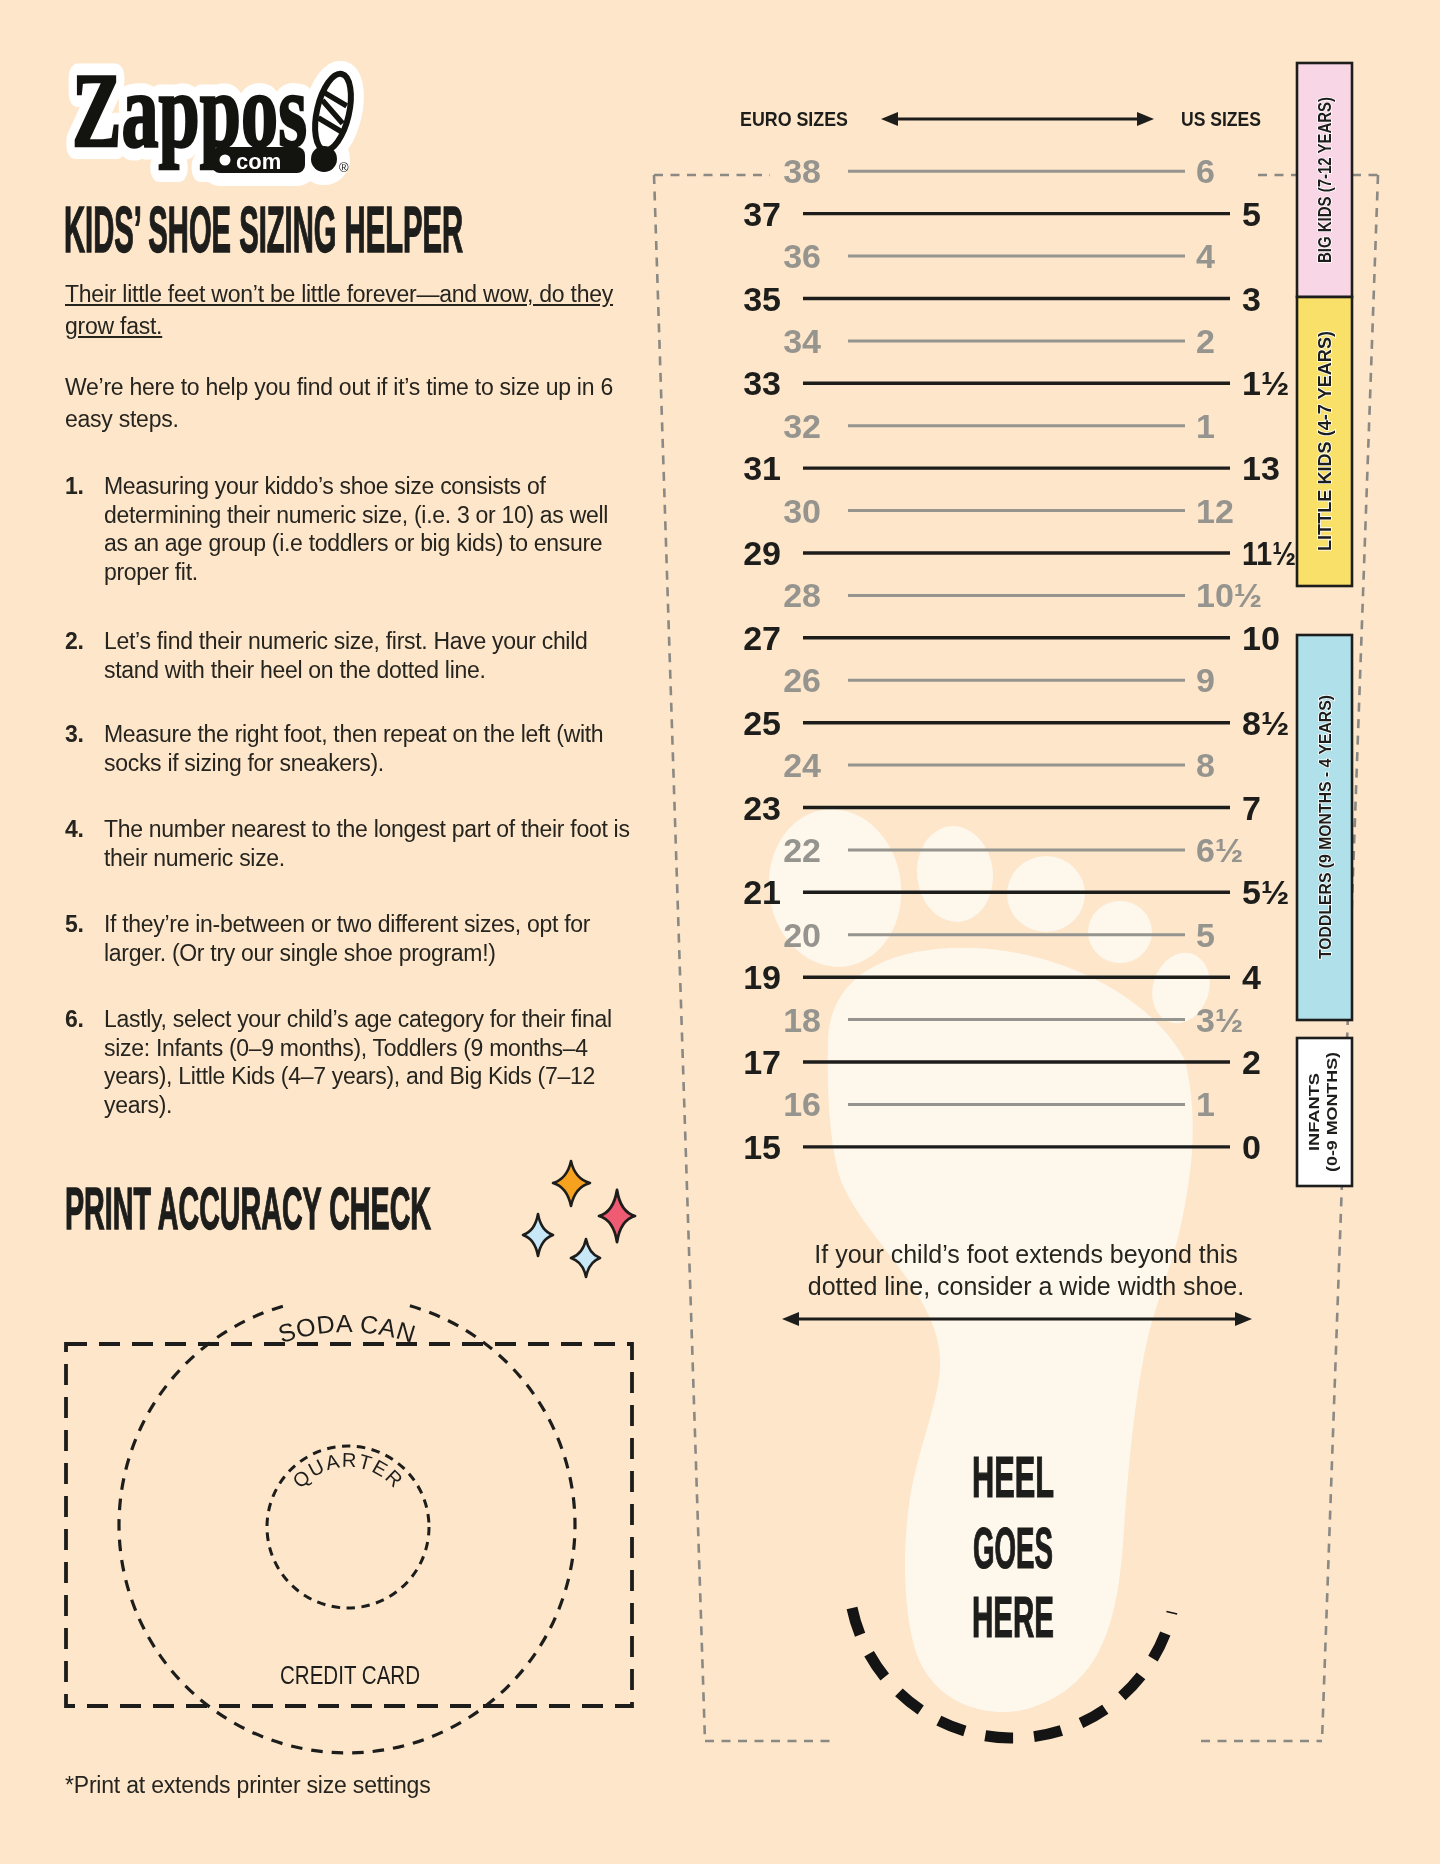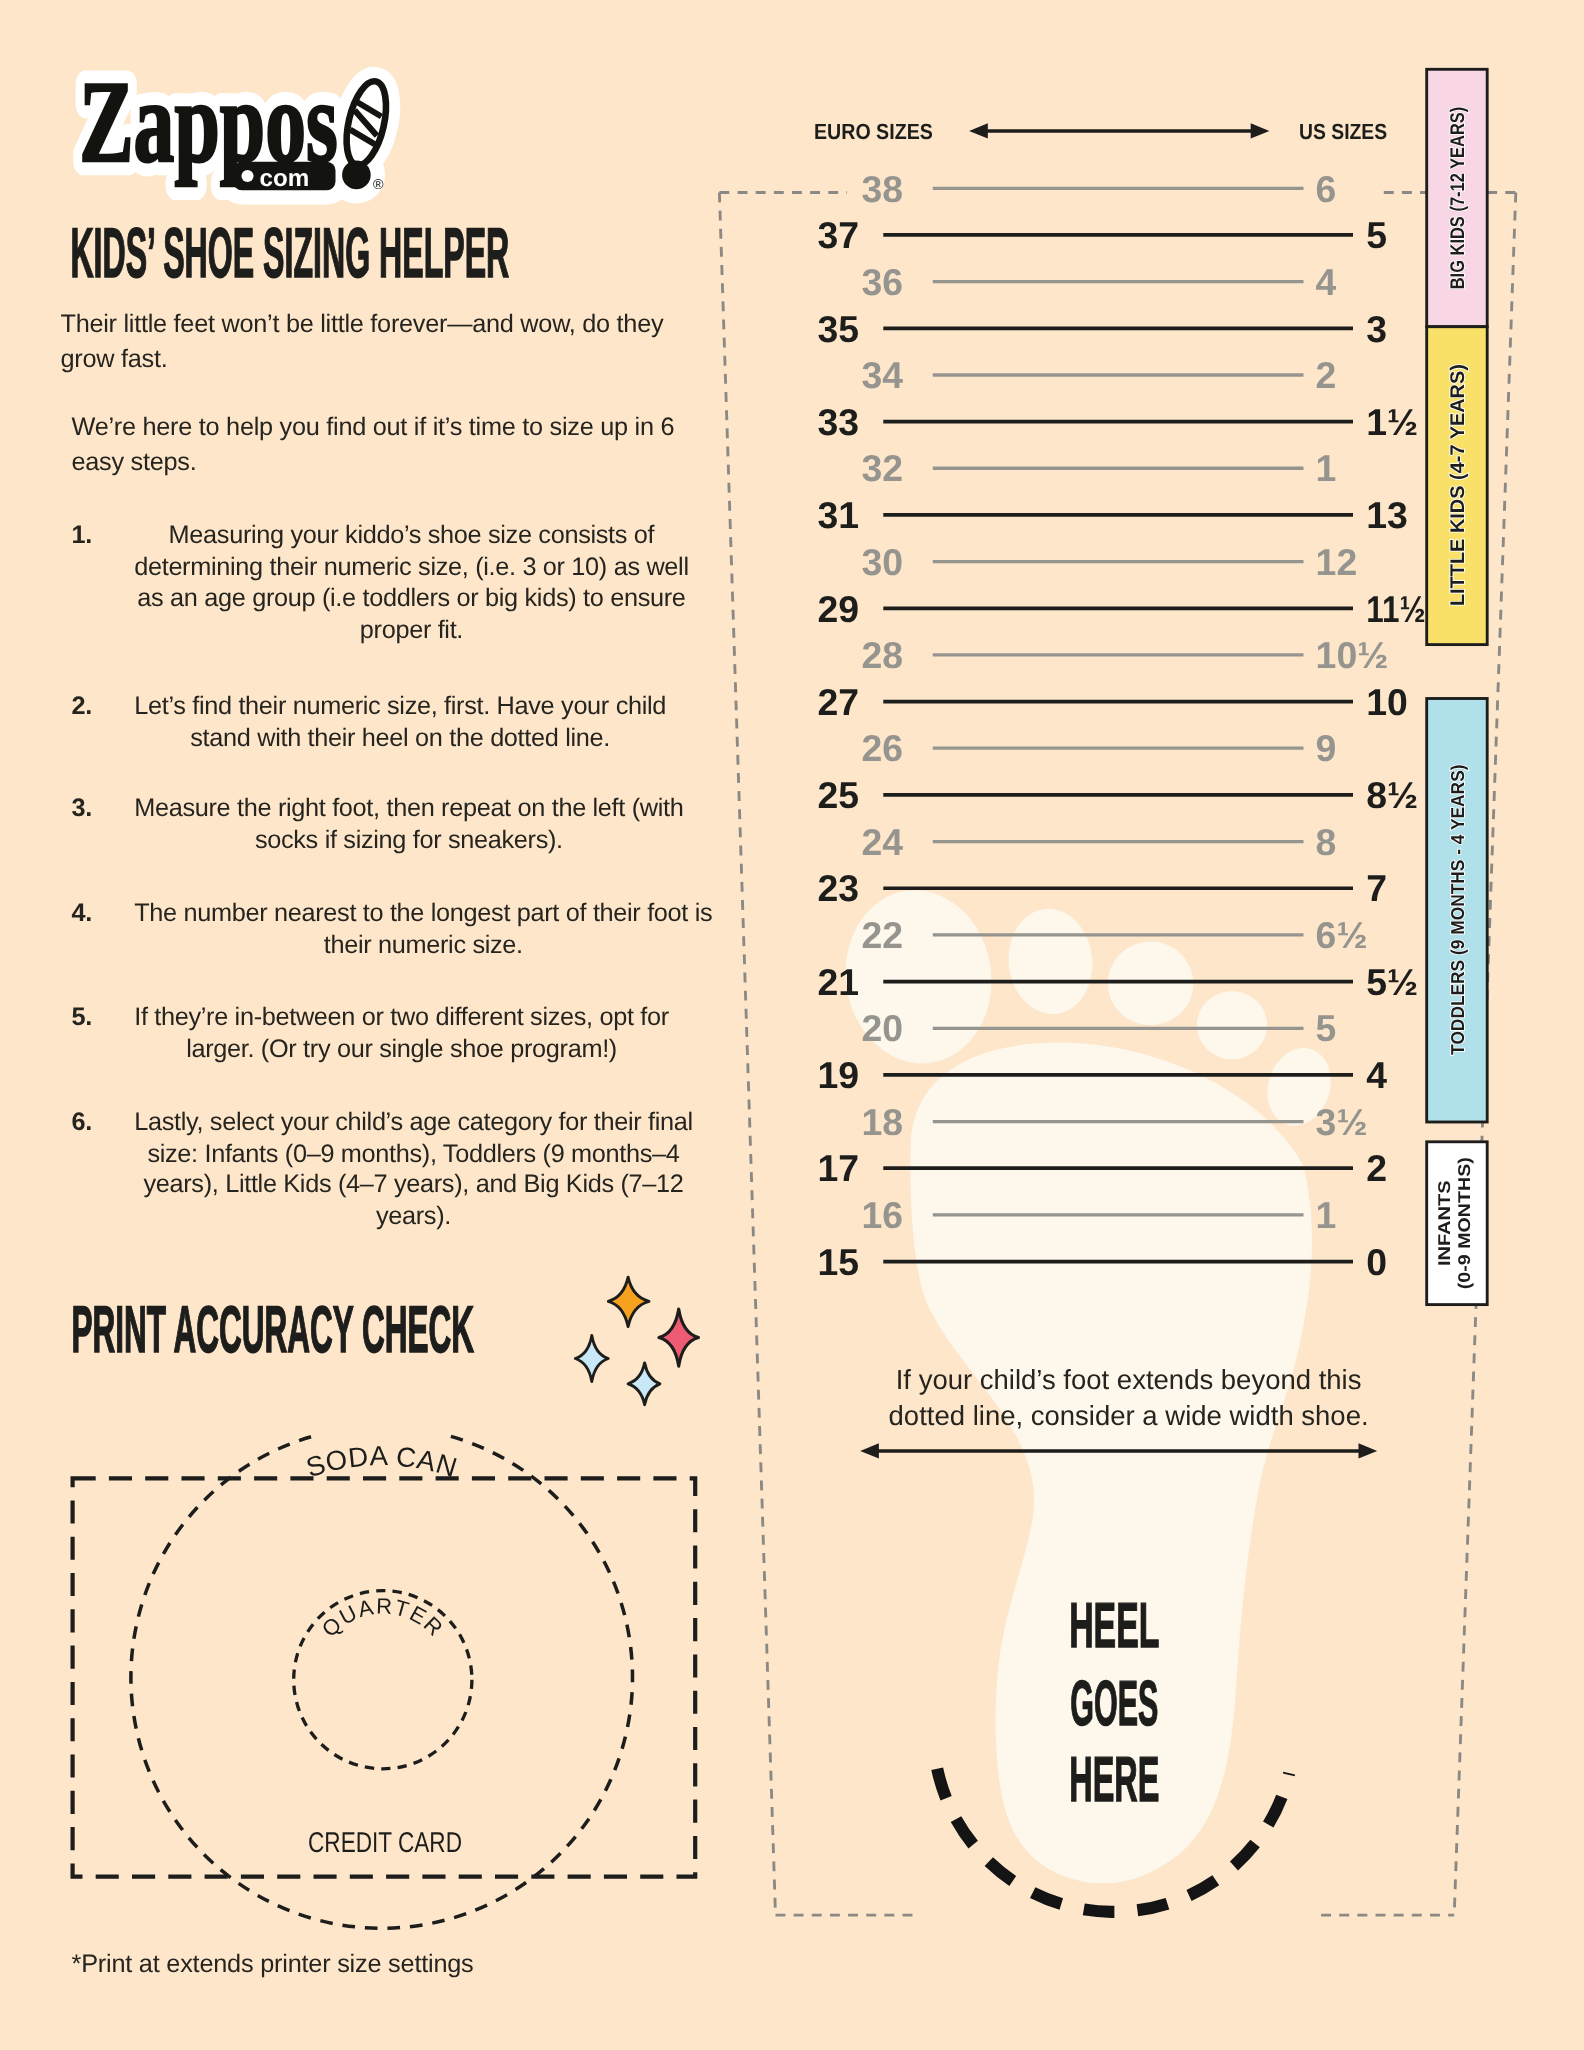--- a/index.html
+++ b/index.html
@@ -1,21 +1,21 @@
 <!DOCTYPE html>
 <html><head>
 <meta charset="utf-8">
 <style>
 html,body{margin:0;padding:0;}
 body{width:1440px;height:1864px;background:#fde6ca;font-family:"Liberation Sans",sans-serif;position:relative;overflow:hidden;}
 .abs{position:absolute;}
 .bt{font-size:23px;line-height:32px;color:#26241f;letter-spacing:-0.25px;}
 .lt{font-size:23px;line-height:28.5px;color:#26241f;letter-spacing:-0.3px;}
 .num{font-weight:bold;position:absolute;left:65px;top:0;}
-.itx{position:absolute;left:122px;top:0;text-align:center;}
+.itx{position:absolute;left:104px;top:0;}
 
 </style>
 </head>
 <body>
 
 <svg class="abs" style="left:0;top:0" width="1440" height="1864" viewBox="0 0 1440 1864" font-family="Liberation Sans, sans-serif">
 
   <g fill="none" stroke="#8b8983" stroke-width="2.6">
     <path d="M654,175 L770,175" stroke-dasharray="9 7.5"></path>
     <path d="M1258,175 L1297,175" stroke-dasharray="9 7.5"></path>
@@ -289,21 +289,21 @@
 
   <circle cx="348" cy="1527" r="81" fill="none" stroke="#1d1d1b" stroke-width="3" stroke-dasharray="8.5 6.5"></circle>
 
   <text font-size="20" letter-spacing="1.5" fill="#1d1d1b"><textPath href="#quarterpath" startOffset="50%" text-anchor="middle">QUARTER</textPath></text>
 
   <rect x="66" y="1344" width="566" height="362" fill="none" stroke="#1d1d1b" stroke-width="3.8" stroke-dasharray="21 12"></rect>
 
   <text x="350" y="1684" text-anchor="middle" font-size="26" fill="#1d1d1b" textLength="140" lengthAdjust="spacingAndGlyphs">CREDIT CARD</text>
 </svg>
 
-<div class="abs bt" style="left:55px;top:278px;">Their little feet won’t be little forever—and wow, do they<br>grow fast.</div>
+<div class="abs bt" style="left:65px;top:278px;text-decoration:underline;">Their little feet won’t be little forever—and wow, do they<br>grow fast.</div>
 
 <div class="abs bt" style="left:65px;top:371px;">We’re here to help you find out if it’s time to size up in 6<br>easy steps.</div>
 
 <div class="abs lt" style="left:0;top:472px;width:720px;">
   <span class="num">1.</span>
   <span class="itx">Measuring your kiddo’s shoe size consists of<br>determining their numeric size, (i.e. 3 or 10) as well<br>as an age group (i.e toddlers or big kids) to ensure<br>proper fit.</span>
 </div>
 
 <div class="abs lt" style="left:0;top:627px;width:720px;">
   <span class="num">2.</span>

